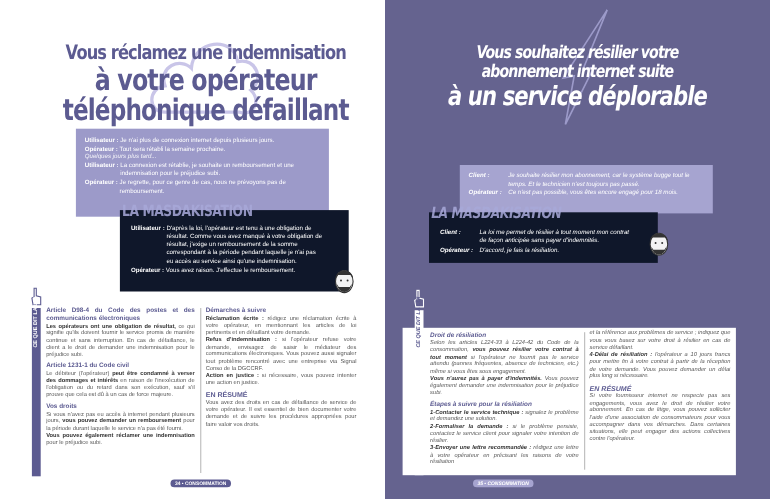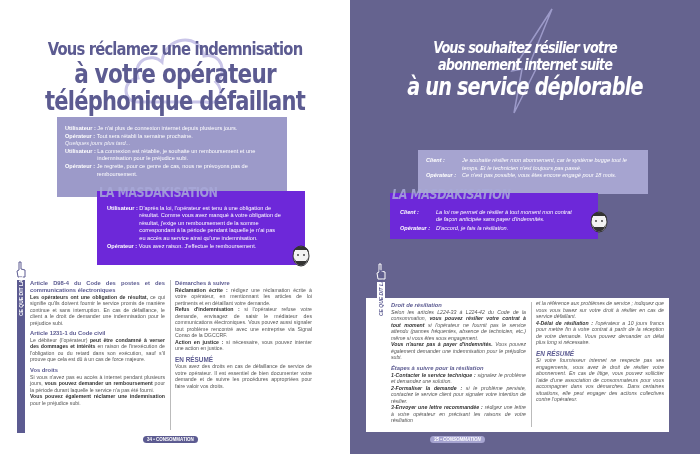--- a/index.html
+++ b/index.html
@@ -1,18 +1,18 @@
 <!DOCTYPE html>
 <html><head>
 <meta charset="utf-8">
 <style>
   * { box-sizing: border-box; margin: 0; padding: 0; }
   body { width: 700px; height: 454px; overflow: hidden; background: #fff; font-family: "Liberation Sans", sans-serif; position: relative; }
   .page { position: absolute; top: 0; height: 454px; width: 350px; overflow: hidden; }
-  .page-left { left: 0; background: #ffffff; border-radius: 12px; }
+  .page-left { left: 12px; background: #ffffff; border-radius: 12px; }
   .page-right { left: 350px; background: #65638f; font-style: italic; }
 
   .title { position: absolute; left: 0; width: 350px; text-align: center; font-family: "DejaVu Sans", sans-serif; font-weight: bold; line-height: 1; letter-spacing: -1px; }
   .page-left .title { color: #5c5b91; top: 40px; }
   .page-left .t1 { font-size: 18px; transform: scaleX(0.82); }
   .page-left .t2 { font-size: 27px; transform: scaleX(0.8); margin-top: 2px; }
   .page-left .t3 { font-size: 27px; transform: scaleX(0.78); margin-top: 0px; }
   .page-right .title { color: #ffffff; top: 40px; }
   .page-right .t1 { font-size: 16px; transform: scaleX(0.8); }
   .page-right .t2 { font-size: 16px; transform: scaleX(0.8); margin-top: 1px; }
@@ -22,21 +22,21 @@
   .bolt { position: absolute; left: 150px; top: 5px; width: 60px; height: 110px; }
 
   .dialog1 { position: absolute; color: #fff; font-size: 5.6px; line-height: 7.6px; }
   .page-left .dialog1 { left: 57px; top: 117px; width: 230px; height: 80px; background: #9c9ac9; padding: 8px 8px; }
   .page-right .dialog1 { left: 68px; top: 150px; width: 230px; height: 44px; background: #a6a4d0; padding: 7px 8px; }
   .row { display: flex; }
   .row .who { font-weight: bold; white-space: nowrap; }
   .row .txt { flex: 1; }
   .italic { font-style: italic; opacity: 0.9; }
 
-  .dialog2 { position: absolute; background: #6d28d9; color: #fff; font-size: 5.6px; line-height: 7.4px; }
+  .dialog2 { position: absolute; background: #0f172a; color: #fff; font-size: 5.6px; line-height: 7.4px; }
   .page-left .dialog2 { left: 97px; top: 191px; width: 208px; height: 74px; padding: 14px 24px 4px 10px; }
   .page-right .dialog2 { left: 40px; top: 193px; width: 208px; height: 46px; padding: 16px 24px 4px 10px; }
   .masda { position: absolute; top: -2px; left: 2px; font-family: "DejaVu Sans", sans-serif; font-weight: bold; font-size: 14px; color: #a8a9d9; opacity: 0.85; transform: scaleX(0.8); transform-origin: left; letter-spacing: -0.5px; }
   .avatar { position: absolute; width: 22px; height: 28px; }
   .page-left .avatar { left: 290px; top: 242px; }
   .page-right .avatar { left: 238px; top: 208px; }
 
   .sidebar-tab { position: absolute; width: 8px; background: #5c5b91; }
   .page-left .sidebar-tab { left: 17px; top: 280px; height: 153px; }
   .page-right .sidebar-tab { left: 27px; top: 282px; height: 150px; background: #fff; }

